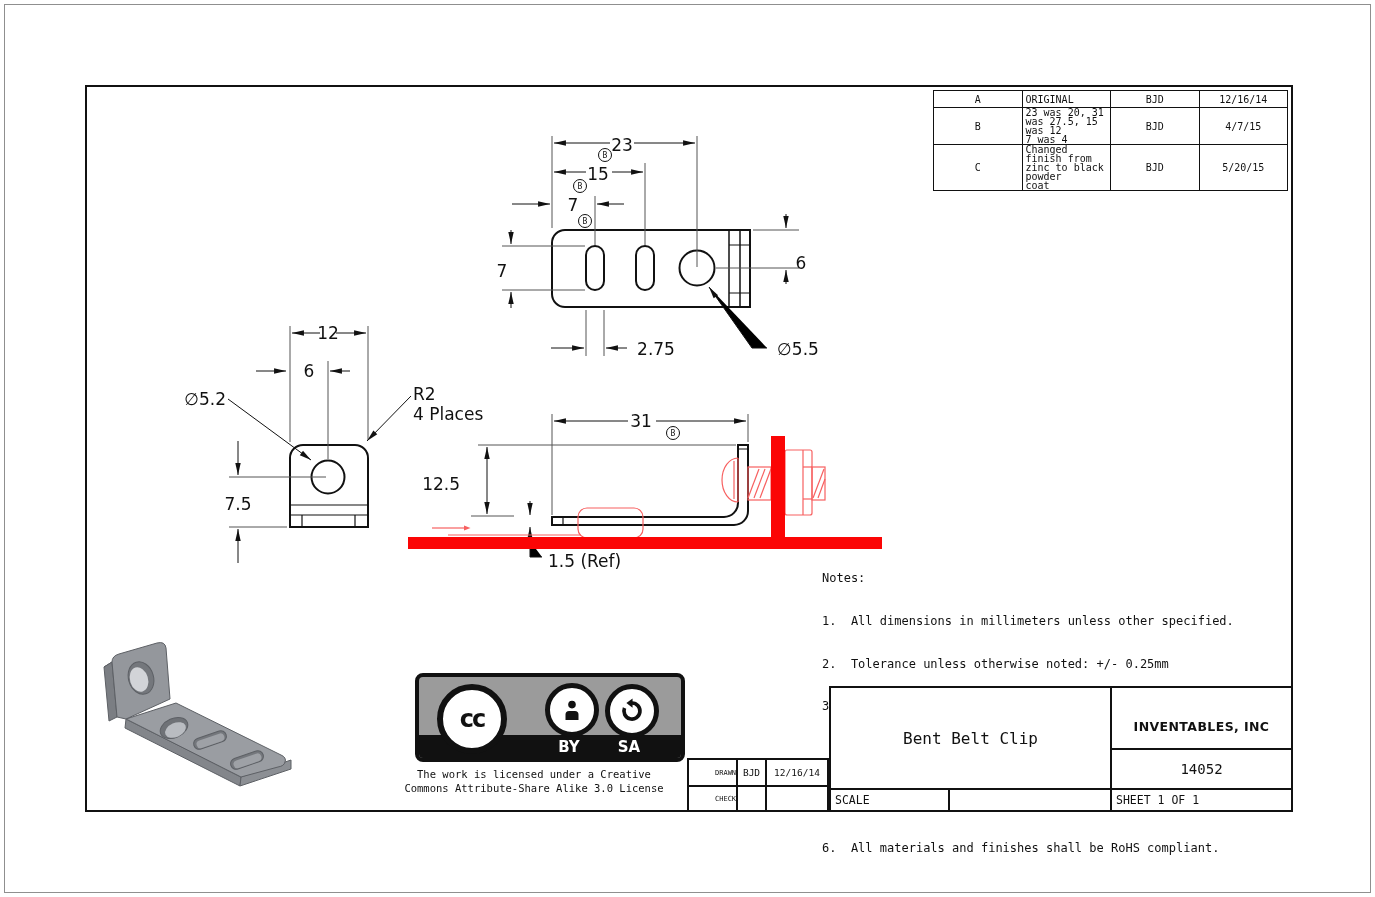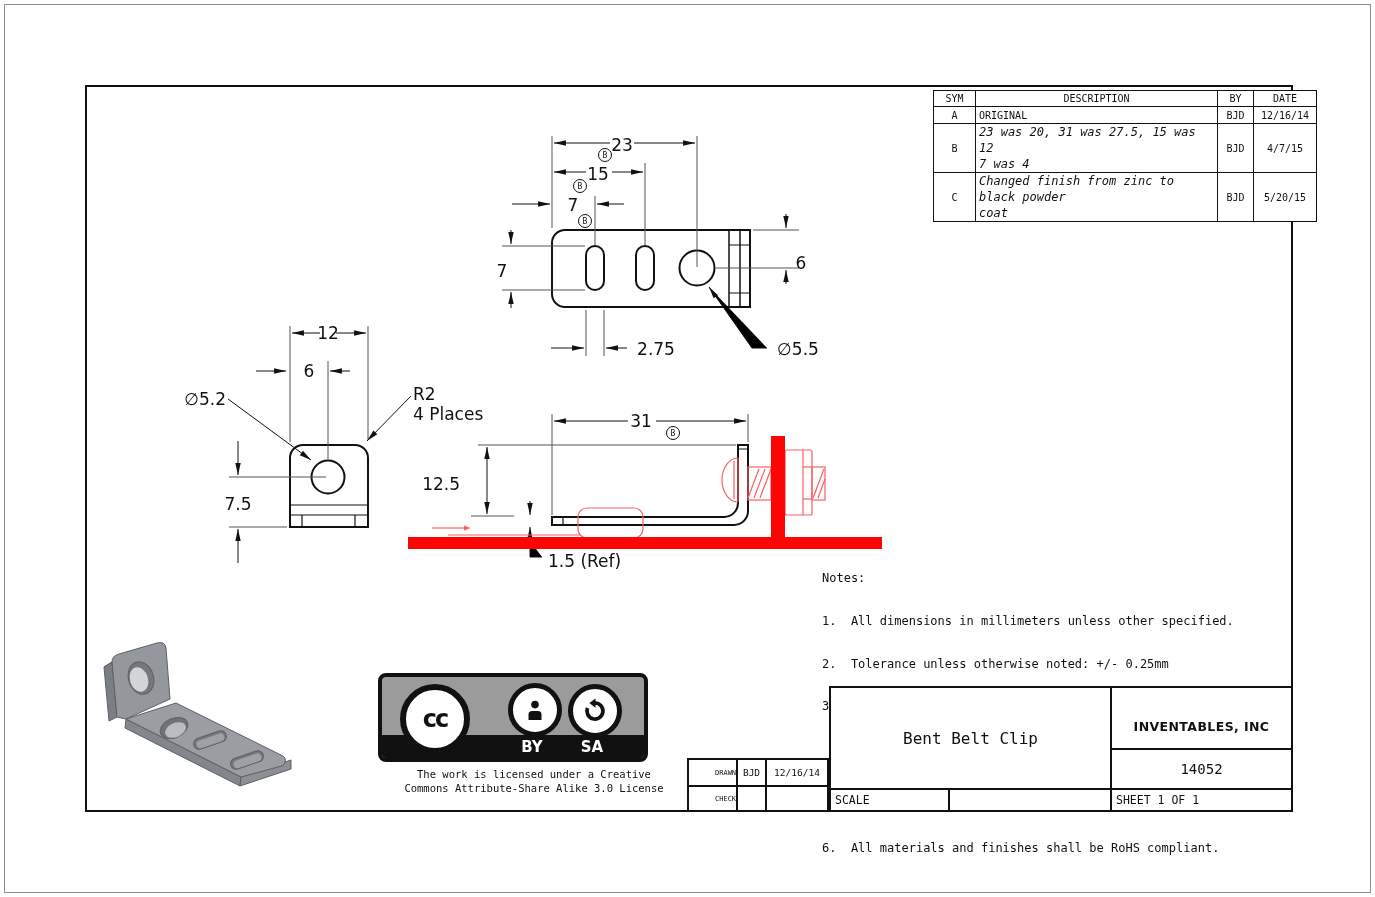--- a/index.html
+++ b/index.html
@@ -7,21 +7,21 @@
   .abs{position:absolute;box-sizing:border-box;}
   #page-border{left:4px;top:4px;width:1367px;height:889px;border:1px solid #8f8f8f;}
   #drawing-frame{left:85px;top:85px;width:1208px;height:727px;border:2px solid #111;}
 
   
   table.rev{position:absolute;left:933px;top:90px;width:355px;border-collapse:collapse;table-layout:fixed;}
   table.rev td{border:1.5px solid #111;font-size:10px;padding:0 3px;vertical-align:middle;background:#fff;}
   table.rev td.rt{text-align:center;font-size:11px;height:13px;letter-spacing:1px;}
   table.rev tr.hdr td{text-align:center;height:15px;}
   table.rev td.c{text-align:center;}
-  table.rev td.small{font-size:12px;line-height:16px;white-space:pre-wrap;font-style:italic;}
+  table.rev td.small{font-size:10px;line-height:9px;white-space:pre-wrap;}
 
   
   #notes-block{left:822px;top:543px;width:460px;font-size:12px;line-height:14.2px;white-space:pre-wrap;}
 
   
   .tb{border:2px solid #111;background:#fff;display:flex;align-items:center;justify-content:center;}
   .tb.left{justify-content:flex-start;padding-left:4px;}
   #part-title-box{left:829px;top:686px;width:283px;height:104px;font-size:16px;}
   #company-box{left:1110px;top:686px;width:183px;height:80px;}
   #company-logo{font-family:"DejaVu Sans",sans-serif;font-weight:800;font-size:12.5px;letter-spacing:.4px;transform:scaleY(.92);}
@@ -32,21 +32,21 @@
   .dt{font-size:9.5px;}
   .dt.lbl{font-size:7px;padding-left:26px;}
   #drawn-cell{left:687px;top:758px;width:51px;height:29px;}
   #drawnby-cell{left:736px;top:758px;width:31px;height:29px;}
   #drawndate-cell{left:765px;top:758px;width:64px;height:29px;}
   #checker-cell{left:687px;top:785px;width:51px;height:27px;}
   #checkerby-cell{left:736px;top:785px;width:31px;height:27px;}
   #checkerdate-cell{left:765px;top:785px;width:64px;height:27px;}
 
   
-  #cc-badge{left:378px;top:673px;width:270px;height:89px;border:4px solid #111;border-radius:8px;background:#9b9b9b;overflow:hidden;}
+  #cc-badge{left:415px;top:673px;width:270px;height:89px;border:4px solid #111;border-radius:8px;background:#9b9b9b;overflow:hidden;}
   #cc-band{position:absolute;left:0;bottom:0;width:100%;height:23px;background:#111;}
   .cc-circ{position:absolute;border-radius:50%;background:#fff;border:6px solid #111;display:flex;align-items:center;justify-content:center;font-family:"DejaVu Sans",sans-serif;font-weight:800;}
   #cc-icon{left:18px;top:7px;width:58px;height:58px;font-size:24px;letter-spacing:-2px;z-index:2;}
   #by-icon{left:126px;top:6px;width:44px;height:44px;border-width:5px;}
   #sa-icon{left:186px;top:7px;width:44px;height:44px;border-width:5px;}
   .band-lbl{position:absolute;bottom:2px;color:#fff;font-family:"DejaVu Sans",sans-serif;font-weight:800;font-size:15px;width:50px;text-align:center;}
   #by-label{left:125px;}
   #sa-label{left:185px;}
   #license-text{left:390px;top:768px;width:288px;text-align:center;font-size:10.5px;line-height:13.5px;}
 
@@ -56,26 +56,20 @@
   .balloontxt{font-family:"DejaVu Sans Mono",monospace;font-size:8px;}
 </style>
 </head>
 <body>
 
 <div class="abs" id="page-border"></div>
 <div class="abs" id="drawing-frame"></div>
 
 <table class="rev">
   <tbody>
-  <tr class="hdr">
-    <td style="width:35px">SYM</td>
-    <td style="width:235px">DESCRIPTION</td>
-    <td style="width:29px">BY</td>
-    <td style="width:56px">DATE</td>
-  </tr>
   <tr style="height:17px">
     <td class="c">A</td>
     <td>ORIGINAL</td>
     <td class="c">BJD</td>
     <td class="c">12/16/14</td>
   </tr>
   <tr style="height:25px">
     <td class="c">B</td>
     <td class="small">23 was 20, 31 was 27.5, 15 was 12
 7 was 4</td>

